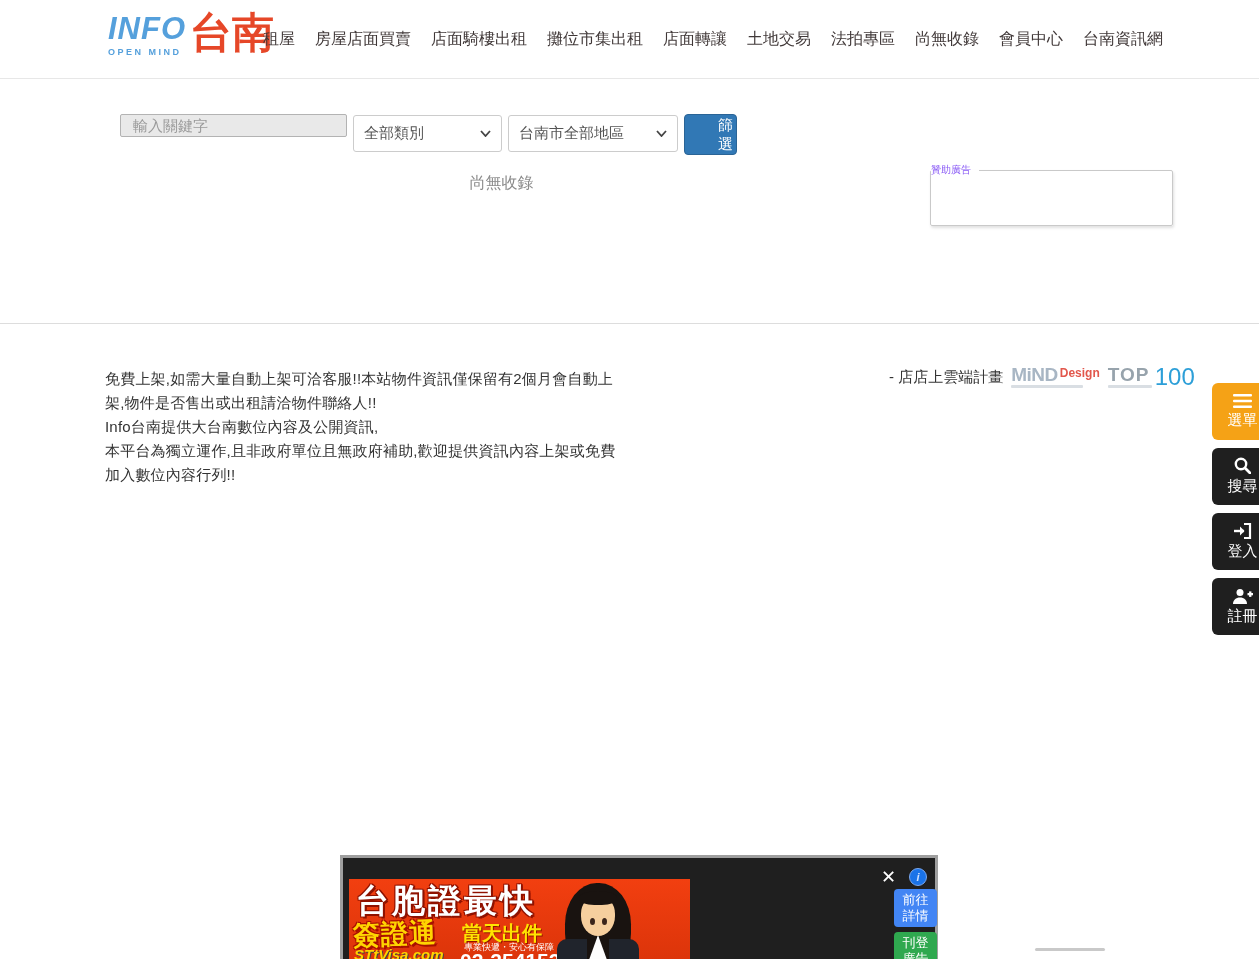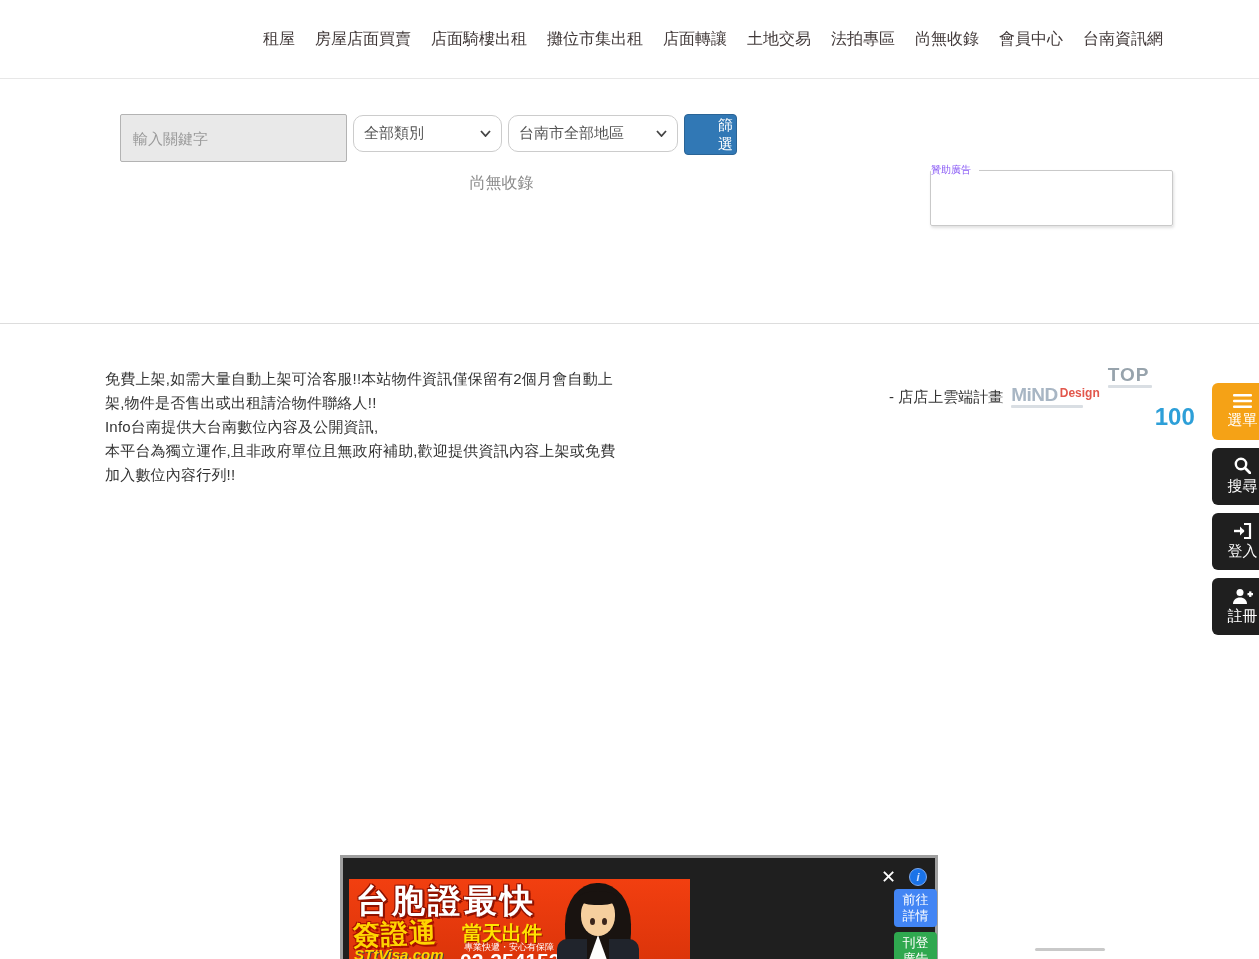--- a/index.html
+++ b/index.html
@@ -14,23 +14,23 @@
   .site-header { position:absolute; left:0; top:0; width:100%; height:79px; background:#fff; border-bottom:1px solid #e7e7e7; }
   .logo { position:absolute; left:108px; top:9px; display:flex; align-items:flex-start; cursor:pointer; }
   .logo-en { display:flex; flex-direction:column; margin-top:4px; }
   .logo-info { font-size:31px; font-weight:bold; font-style:italic; color:#55a0dc; letter-spacing:1px; line-height:32px; }
   .logo-tagline { font-size:9px; font-weight:bold; color:#55a0dc; letter-spacing:2.5px; margin-top:2px; }
   .logo-cn { font-size:42px; font-weight:bold; color:#e64728; line-height:48px; margin-left:4px; }
   .main-nav { position:absolute; left:263px; top:0; height:79px; display:flex; align-items:center; gap:20px; font-size:16px; color:#403838; }
 
   
   .filter-bar { position:absolute; left:120px; top:114px; display:flex; align-items:flex-start; }
-  .keyword-input { width:227px; height:48px; background:#e9e9e9; border:1px solid #b3b3b3; border-radius:2px; padding:0 12px; font-size:15px; color:#333; font-family:inherit; }
+  .keyword-input { width:227px; height:23px; background:#e9e9e9; border:1px solid #b3b3b3; border-radius:2px; padding:0 12px; font-size:15px; color:#333; font-family:inherit; }
   .keyword-input::placeholder { color:#9a9a9a; }
-  .fake-select { height:37px; margin-top:1px; margin-left:6px; background:#fff; border:1px solid #ccc; border-radius:10px; display:flex; align-items:center; justify-content:space-between; padding:0 10px; font-size:15px; color:#555; cursor:pointer; }
+  .fake-select { height:37px; margin-top:1px; margin-left:6px; background:#fff; border:1px solid #ccc; border-radius:3px; display:flex; align-items:center; justify-content:space-between; padding:0 10px; font-size:15px; color:#555; cursor:pointer; }
   .fake-select.category { width:149px; }
   .fake-select.area { width:170px; }
   .chevron { width:11px; height:7px; margin-left:8px; flex:none; }
   .filter-btn { width:53px; height:41px; margin-left:6px; background:#3178b5; border:1px solid #2a6496; border-radius:4px; color:#fff; font-size:15px; display:flex; align-items:center; justify-content:center; cursor:pointer; font-family:inherit;padding-left:30px; }
 
   
   .empty-message { position:absolute; left:100px; top:173px; width:803px; text-align:center; font-size:16px; color:#8a8a8a; }
   .sponsor-box { position:absolute; left:930px; top:163px; width:243px; height:63px; border:1px solid #c9c9c9; border-radius:2px; background:#fff; box-shadow:1px 2px 3px rgba(0,0,0,.12); }
   .sponsor-box legend { font-size:10px; color:#8b5cf6; padding-right:8px; margin-left:0; }
   .divider { position:absolute; left:0; top:323px; width:100%; height:1px; background:#ddd; }
@@ -40,21 +40,21 @@
   .footer-text p { margin:0; }
   .cloud-row { position:absolute; left:889px; top:366px; display:flex; align-items:center; gap:8px; }
   .cloud-label { font-size:15px; color:#333; white-space:nowrap; }
   .brand-badge { display:flex; flex-direction:column; cursor:pointer; }
   .mind-line { display:flex; align-items:flex-start; }
   .mind-main { font-size:19px; font-weight:bold; color:#a8b6c4; letter-spacing:-.5px; line-height:17px; }
   .mind-suffix { font-size:12px; font-weight:bold; color:#e2574c; margin-left:2px; }
   .micro-bar { height:3px; background:#d9dee3; border-radius:1px; margin-top:2px; }
   .top-line { display:flex; align-items:flex-start; }
   .top-main { font-size:19px; font-weight:bold; color:#97a3ac; letter-spacing:1px; line-height:17px; }
-  .top-number { font-size:24px; font-weight:bold; color:#2d9fd8; line-height:22px; margin-left:3px;margin-top:40px; }
+  .top-number { font-size:24px; font-weight:normal; color:#2d9fd8; line-height:22px; margin-left:3px; }
 
   
   .float-stack { position:absolute; right:-14px; top:383px; width:61px; }
   .float-btn { width:61px; height:57px; border-radius:6px; margin-bottom:8px; display:flex; flex-direction:column; align-items:center; justify-content:center; color:#fff; cursor:pointer; background:#1f1f1f; }
   .float-btn.menu { background:#f5a216; }
   .float-btn .fb-label { font-size:15px; margin-top:3px; }
   .float-btn svg { display:block; }
 
   
   .ad-banner { position:absolute; left:340px; top:855px; width:598px; height:115px; background:#1f1f1f; border:3px solid #9f9f9f; }
@@ -86,20 +86,27 @@
   .ad-side-btn { position:absolute; left:551px; width:43px; border-radius:4px; color:#fff; font-size:13px; line-height:16px; text-align:center; padding:3px 0; cursor:pointer; }
   .ad-go { top:31px; background:#4285f4; }
   .ad-post { top:74px; background:#2fa84f; }
 
   .faint-bar { position:absolute; left:1035px; top:948px; width:70px; height:3px; background:#c9c9c9; border-radius:2px; }
 </style>
 </head>
 <body>
 
 <div class="site-header">
+  <a class="logo">
+    <span class="logo-en">
+      <span class="logo-info">INFO</span>
+      <span class="logo-tagline">OPEN MIND</span>
+    </span>
+    <span class="logo-cn">台南</span>
+  </a>
   <nav class="main-nav">
     <a>租屋</a>
     <a>房屋店面買賣</a>
     <a>店面騎樓出租</a>
     <a>攤位市集出租</a>
     <a>店面轉讓</a>
     <a>土地交易</a>
     <a>法拍專區</a>
     <a>尚無收錄</a>
     <a>會員中心</a>

